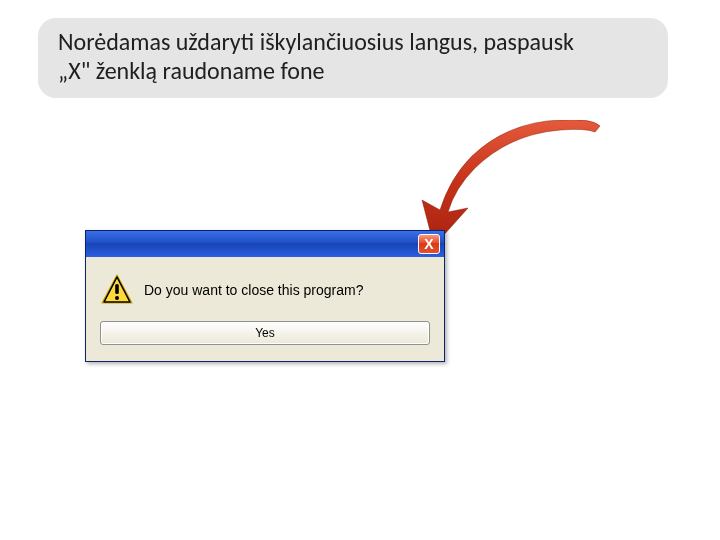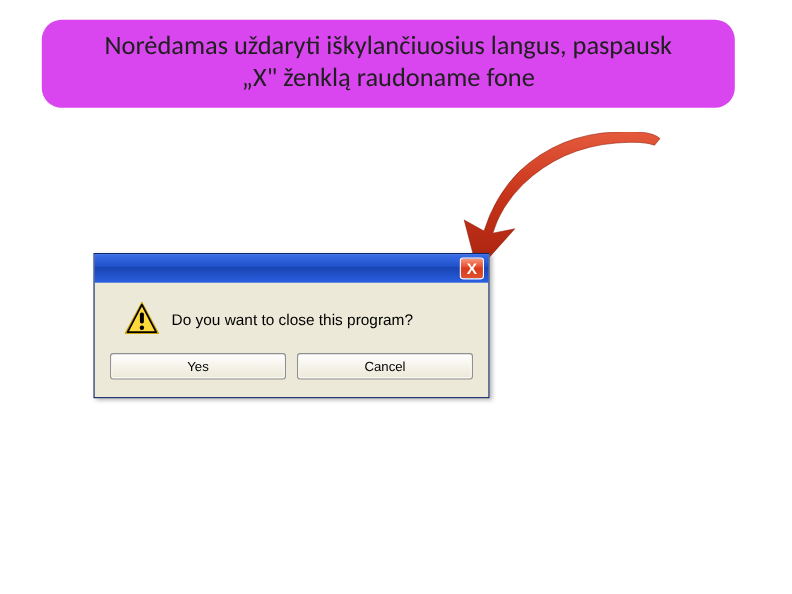--- a/index.html
+++ b/index.html
@@ -8,24 +8,23 @@
     height: 540px;
     background: #ffffff;
     font-family: Calibri, "Segoe UI", Tahoma, sans-serif;
     position: relative;
   }
   .instruction-banner {
     position: absolute;
     top: 18px;
     left: 38px;
     width: 630px;
-    background: #d946ef;
+    background: #e5e5e5;
     border-radius: 18px;
     padding: 10px 20px 12px 20px;
-    text-align: center;
     font-size: 24px;
     line-height: 1.2;
     color: #202020;
   }
   .arrow-container {
     position: absolute;
     top: 120px;
     left: 420px;
     width: 200px;
     height: 130px;
@@ -63,21 +62,20 @@
     color: #ffffff;
     font-weight: bold;
     font-size: 14px;
     line-height: 1;
   }
   .dialog-body {
     padding: 16px 14px 10px 14px;
     display: flex;
     align-items: center;
     gap: 10px;
-    margin-left: 12px;
   }
   .warning-icon {
     width: 34px;
     height: 34px;
     flex-shrink: 0;
   }
   .dialog-text {
     font-size: 14px;
     font-family: Tahoma, sans-serif;
     color: #000000;
@@ -148,17 +146,14 @@
         <rect x="15.2" y="11" width="3.6" height="10" rx="1.6" fill="#000000"></rect>
         <circle cx="17" cy="25" r="2" fill="#000000"></circle>
       </svg>
     </div>
     <div class="dialog-text">Do you want to close this program?</div>
   </div>
   <div class="dialog-buttons">
     <div class="win-btn">
       <span>Yes</span>
     </div>
-    <div class="win-btn">
-      <span>Cancel</span>
-    </div>
   </div>
 </div>
 
 </body></html>

